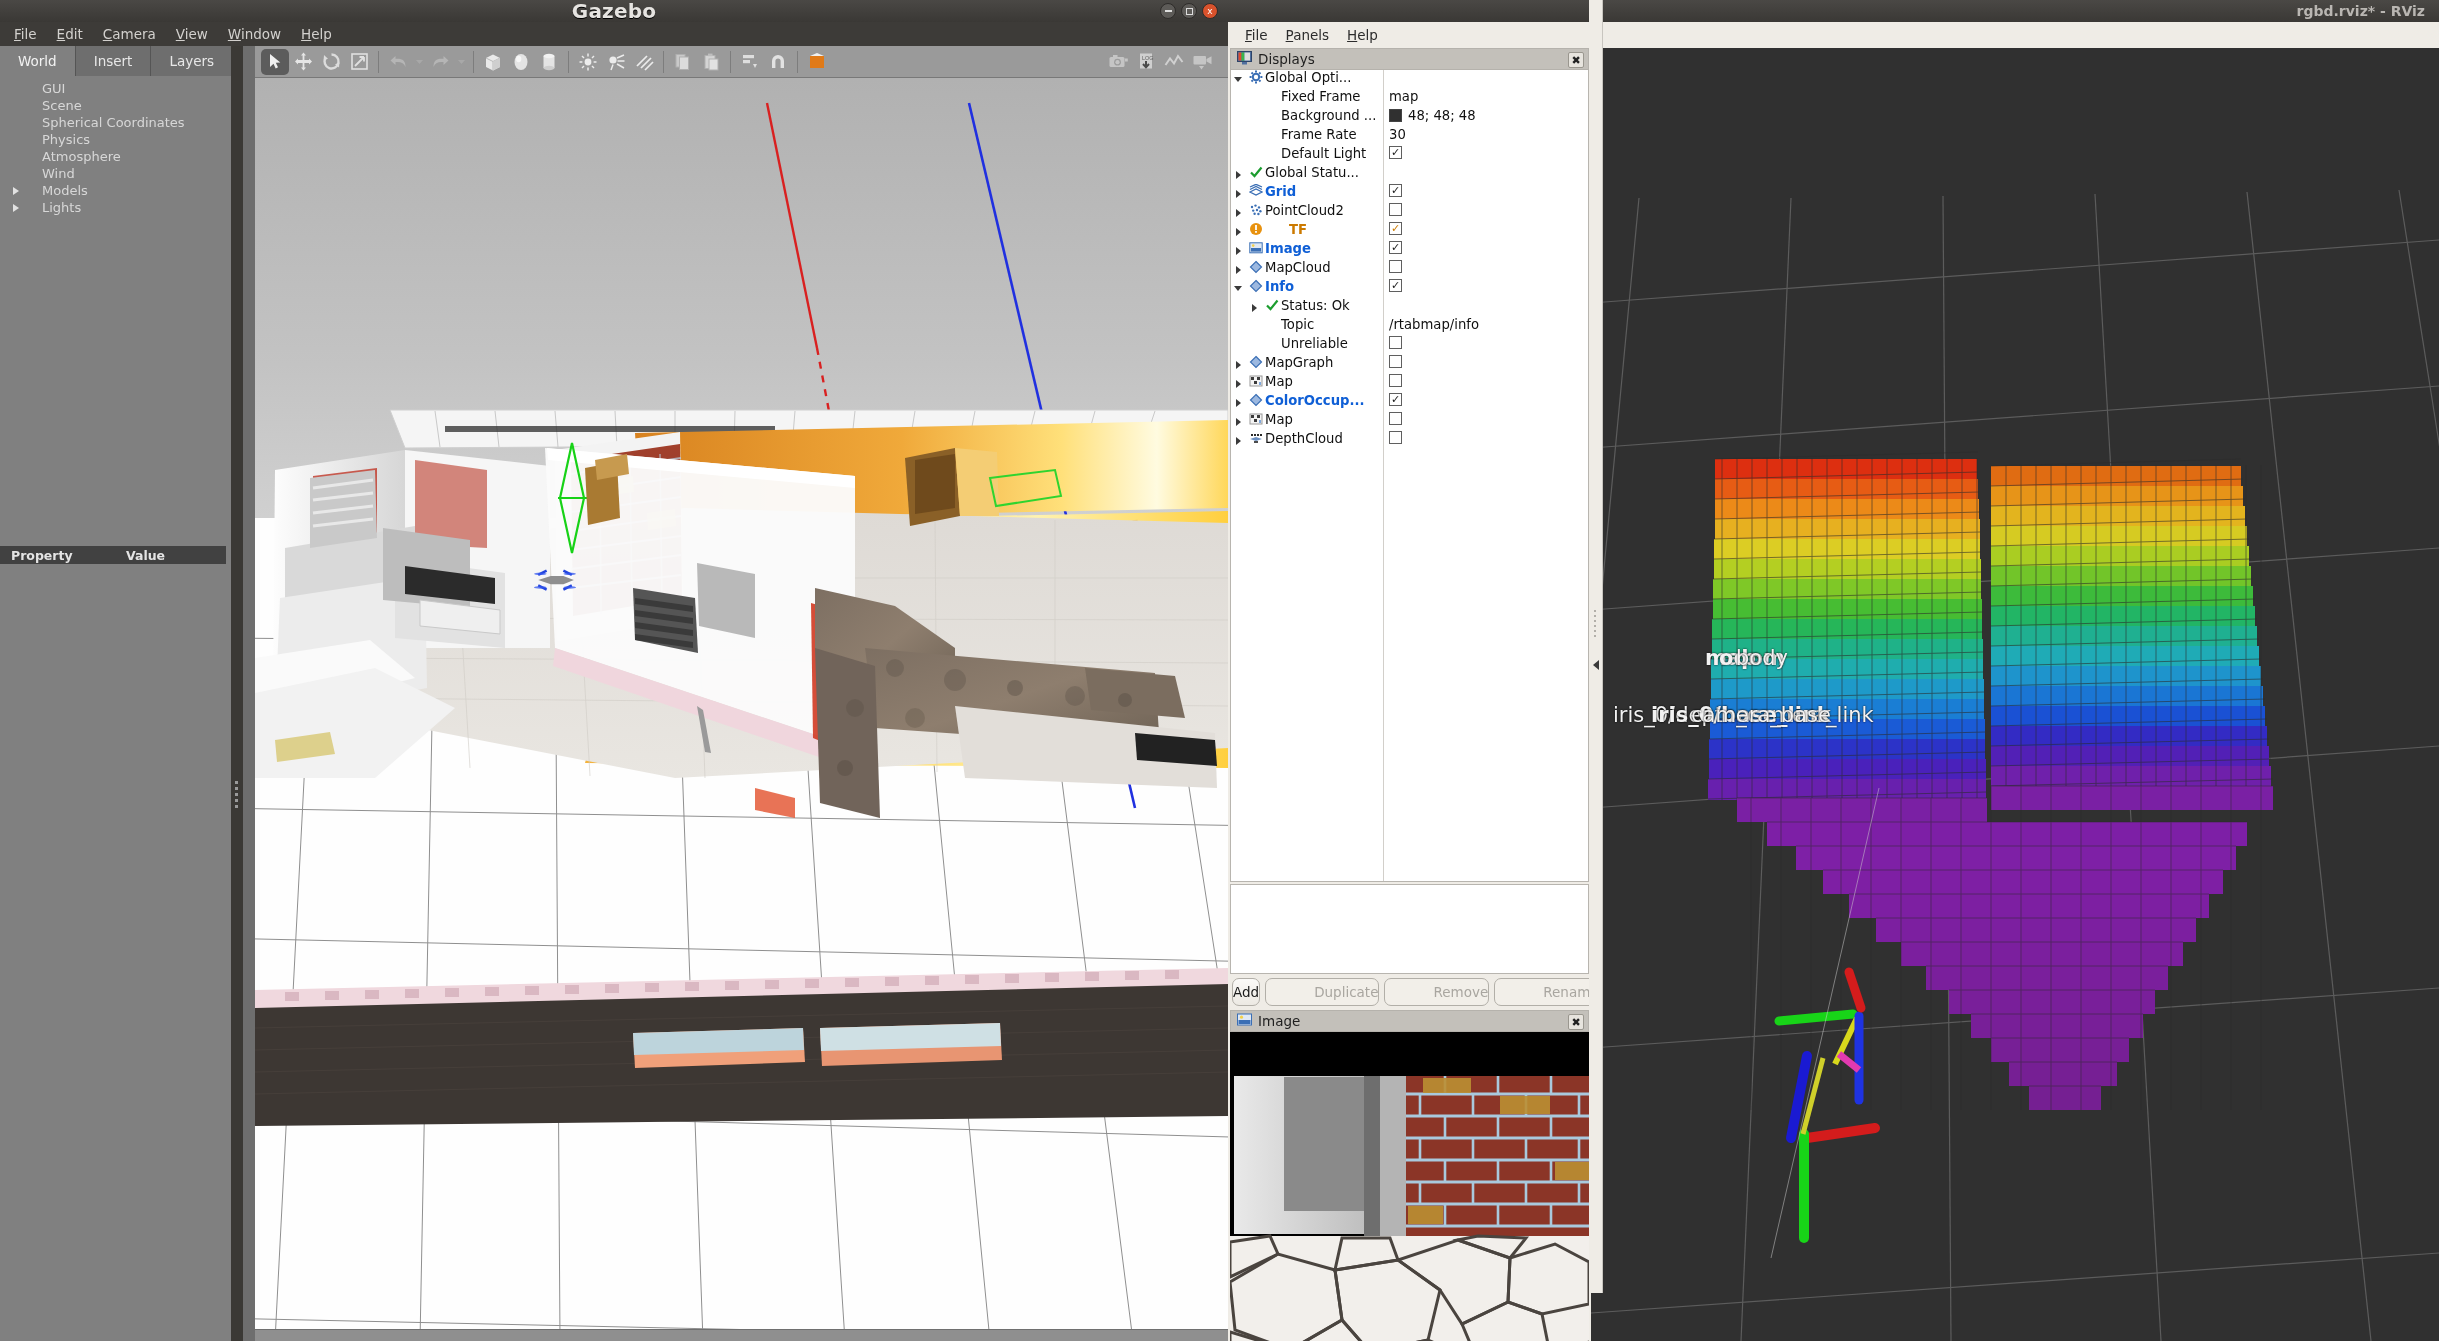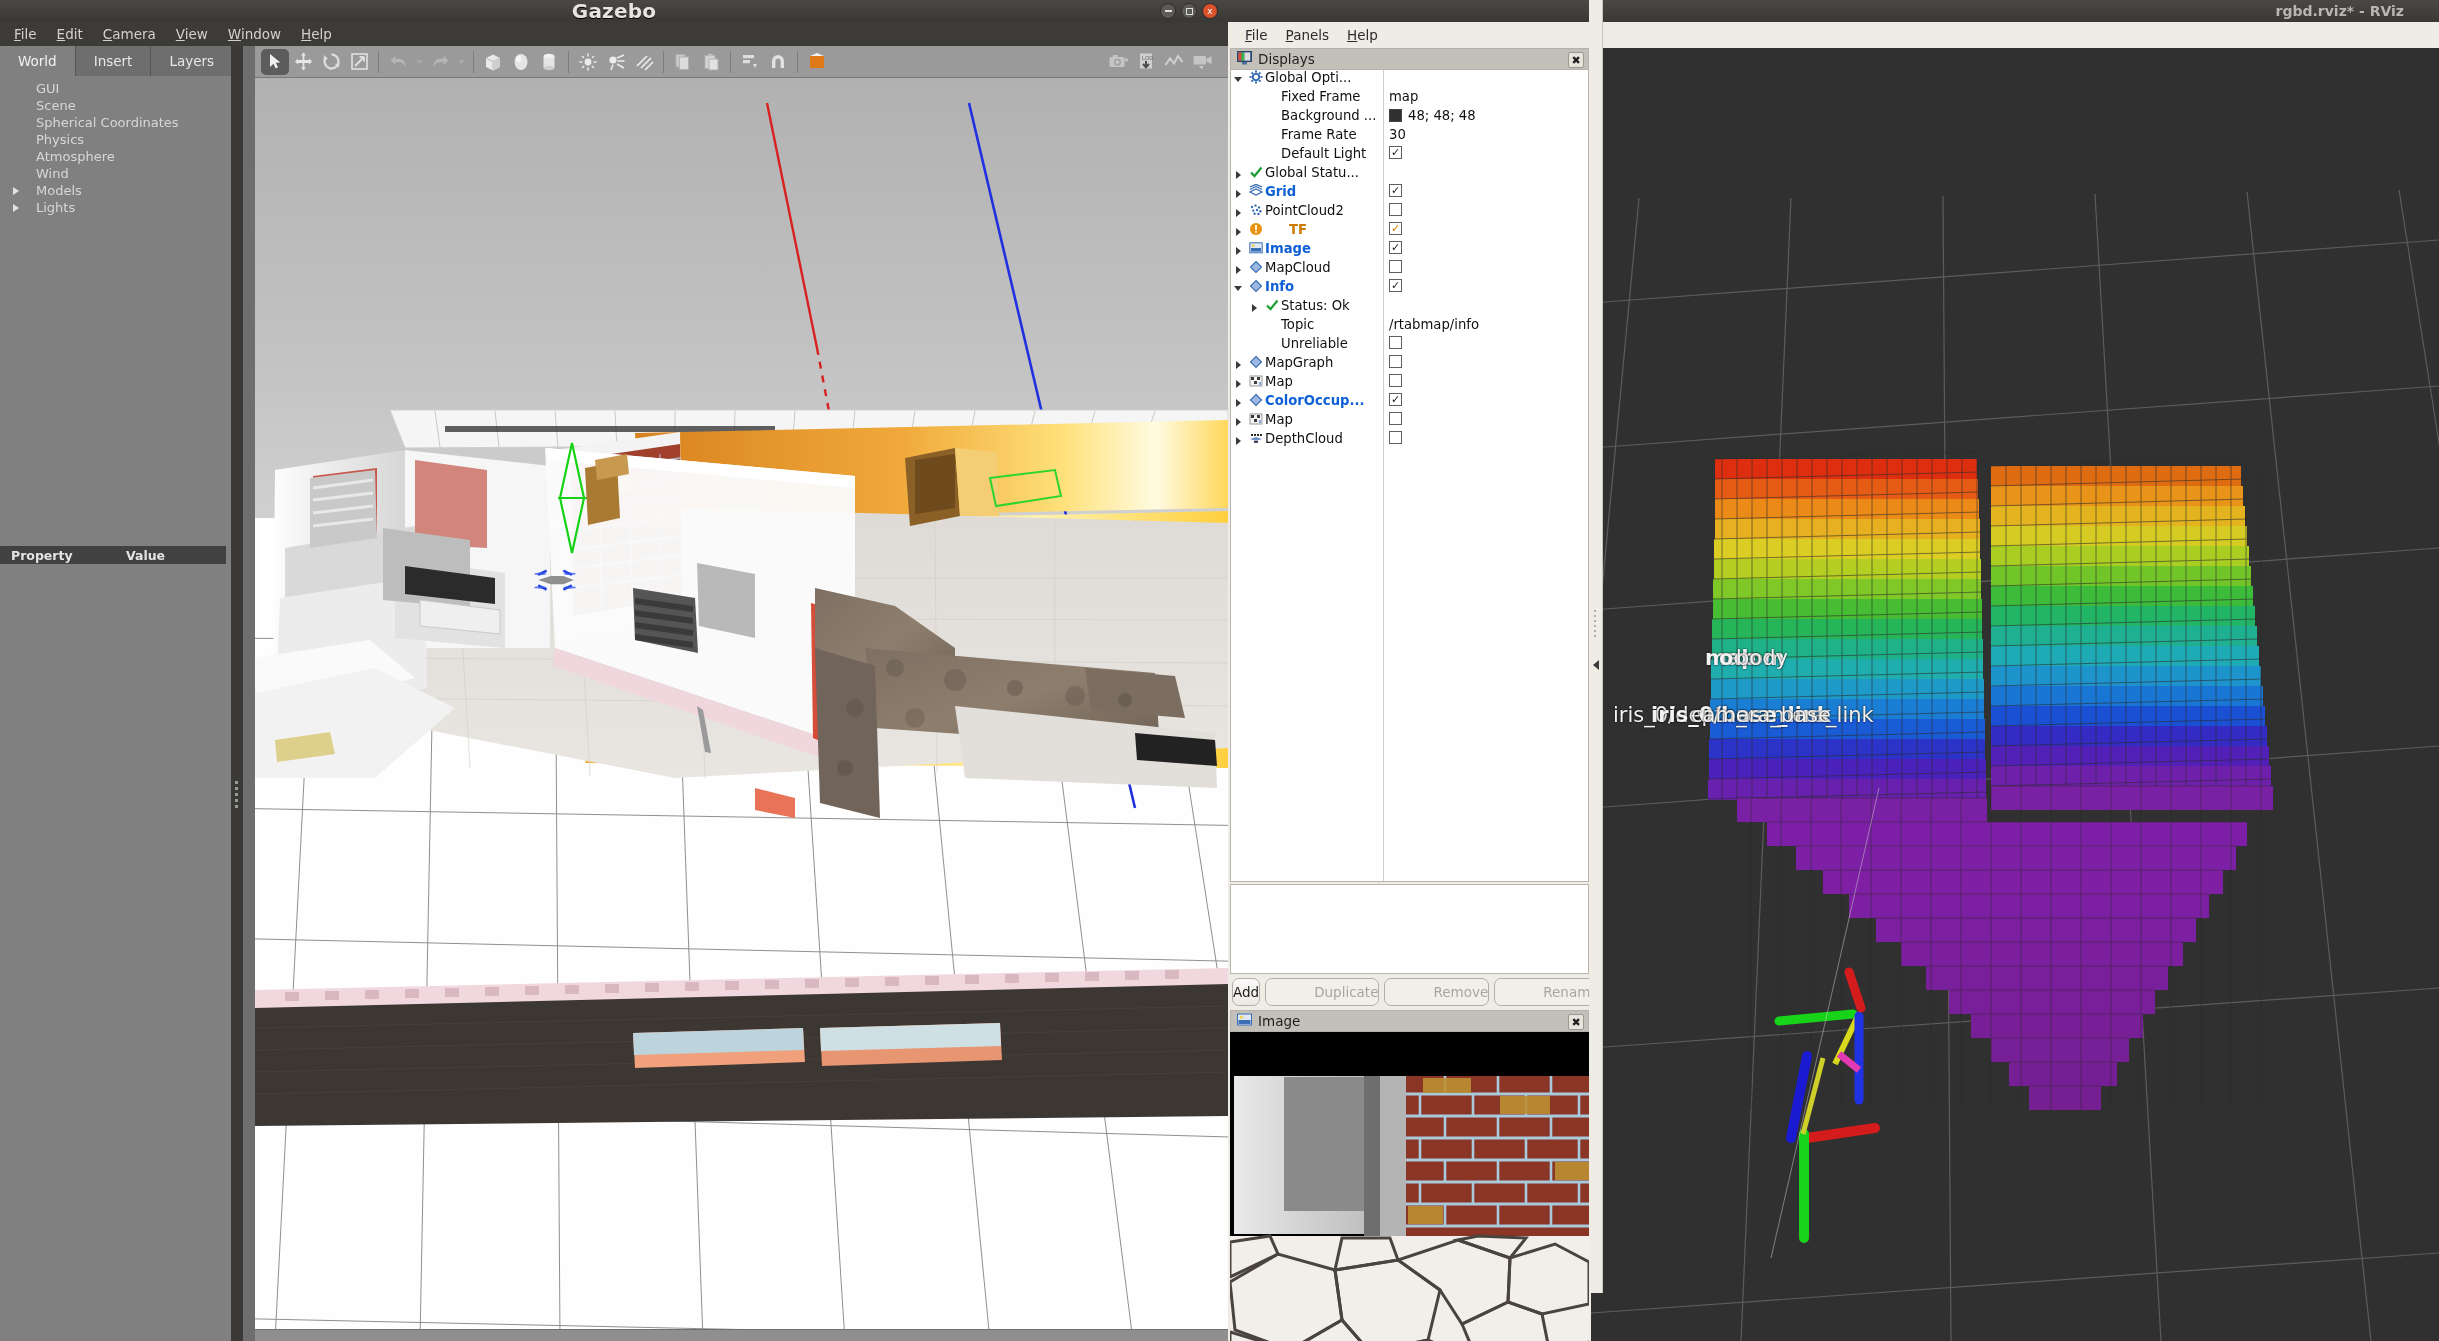--- a/index.html
+++ b/index.html
@@ -64,21 +64,21 @@
   }
   .gz-arrow {
     width: 12px; height: 12px; display: inline-block; flex: 0 0 12px;
     position: relative; margin-right: 2px;
   }
   .gz-arrow.has::after {
     content: ""; position: absolute; left: 3px; top: 2.5px;
     border-left: 6px solid #e2e2e2;
     border-top: 4px solid transparent; border-bottom: 4px solid transparent;
   }
-  .gz-item .lbl { margin-left: 12px; }
+  .gz-item .lbl { margin-left: 18px; }
 
   .gz-propheader {
     position: absolute; left: 0; top: 500px; width: 226px; height: 18px;
     background: #414141; display: flex; align-items: center;
   }
   .gz-propheader span { color: #e4e4e4; font-size: 12.5px; font-weight: bold; }
   .gz-ph-prop { margin-left: 11px; width: 115px; }
   .gz-splitter-dots {
     position: absolute; left: 100px; top: 492px; width: 34px; height: 6px;
   }
@@ -118,21 +118,21 @@
   .sky { position: absolute; left:0; top:0; width: 973px; height: 520px; background: linear-gradient(to bottom,#b1b1b1 0%, #c3c3c3 55%, #d7d7d7 100%); }
   .gridfloor { position: absolute; left: 0; top: 440px; width: 973px; height: 823px; background: #fefefe; overflow: hidden; }
 
   .house { position: absolute; left: 0; top: 270px; width: 973px; height: 430px; }
 
   
   #rviz { position: absolute; left: 1228px; top: 0; width: 1211px; height: 1341px; background: #efece6; }
   .rv-titlebar {
     position: absolute; left: 0; top: 0; width: 1211px; height: 22px;
     background: linear-gradient(to bottom,#4a4845 0%, #3a3835 100%);
-    display: flex; align-items: center; justify-content: flex-end; padding-right: 35px;
+    display: flex; align-items: center; justify-content: flex-end; padding-right: 14px;
   }
   .rv-title { color: #b9b6b2; font-size: 14px; font-weight: bold; }
   .rv-menubar {
     position: absolute; left: 0; top: 22px; width: 1211px; height: 26px;
     background: #efece6; display: flex; align-items: center; padding-left: 8px;
   }
   .rv-menu { color: #2c2c2c; font-size: 13.5px; padding: 2px 9px; }
   .rv-menu u { text-decoration: underline; }
 
   .rv-dock { position: absolute; left: 2px; top: 48px; width: 359px; height: 1291px; background: #efece6; }

